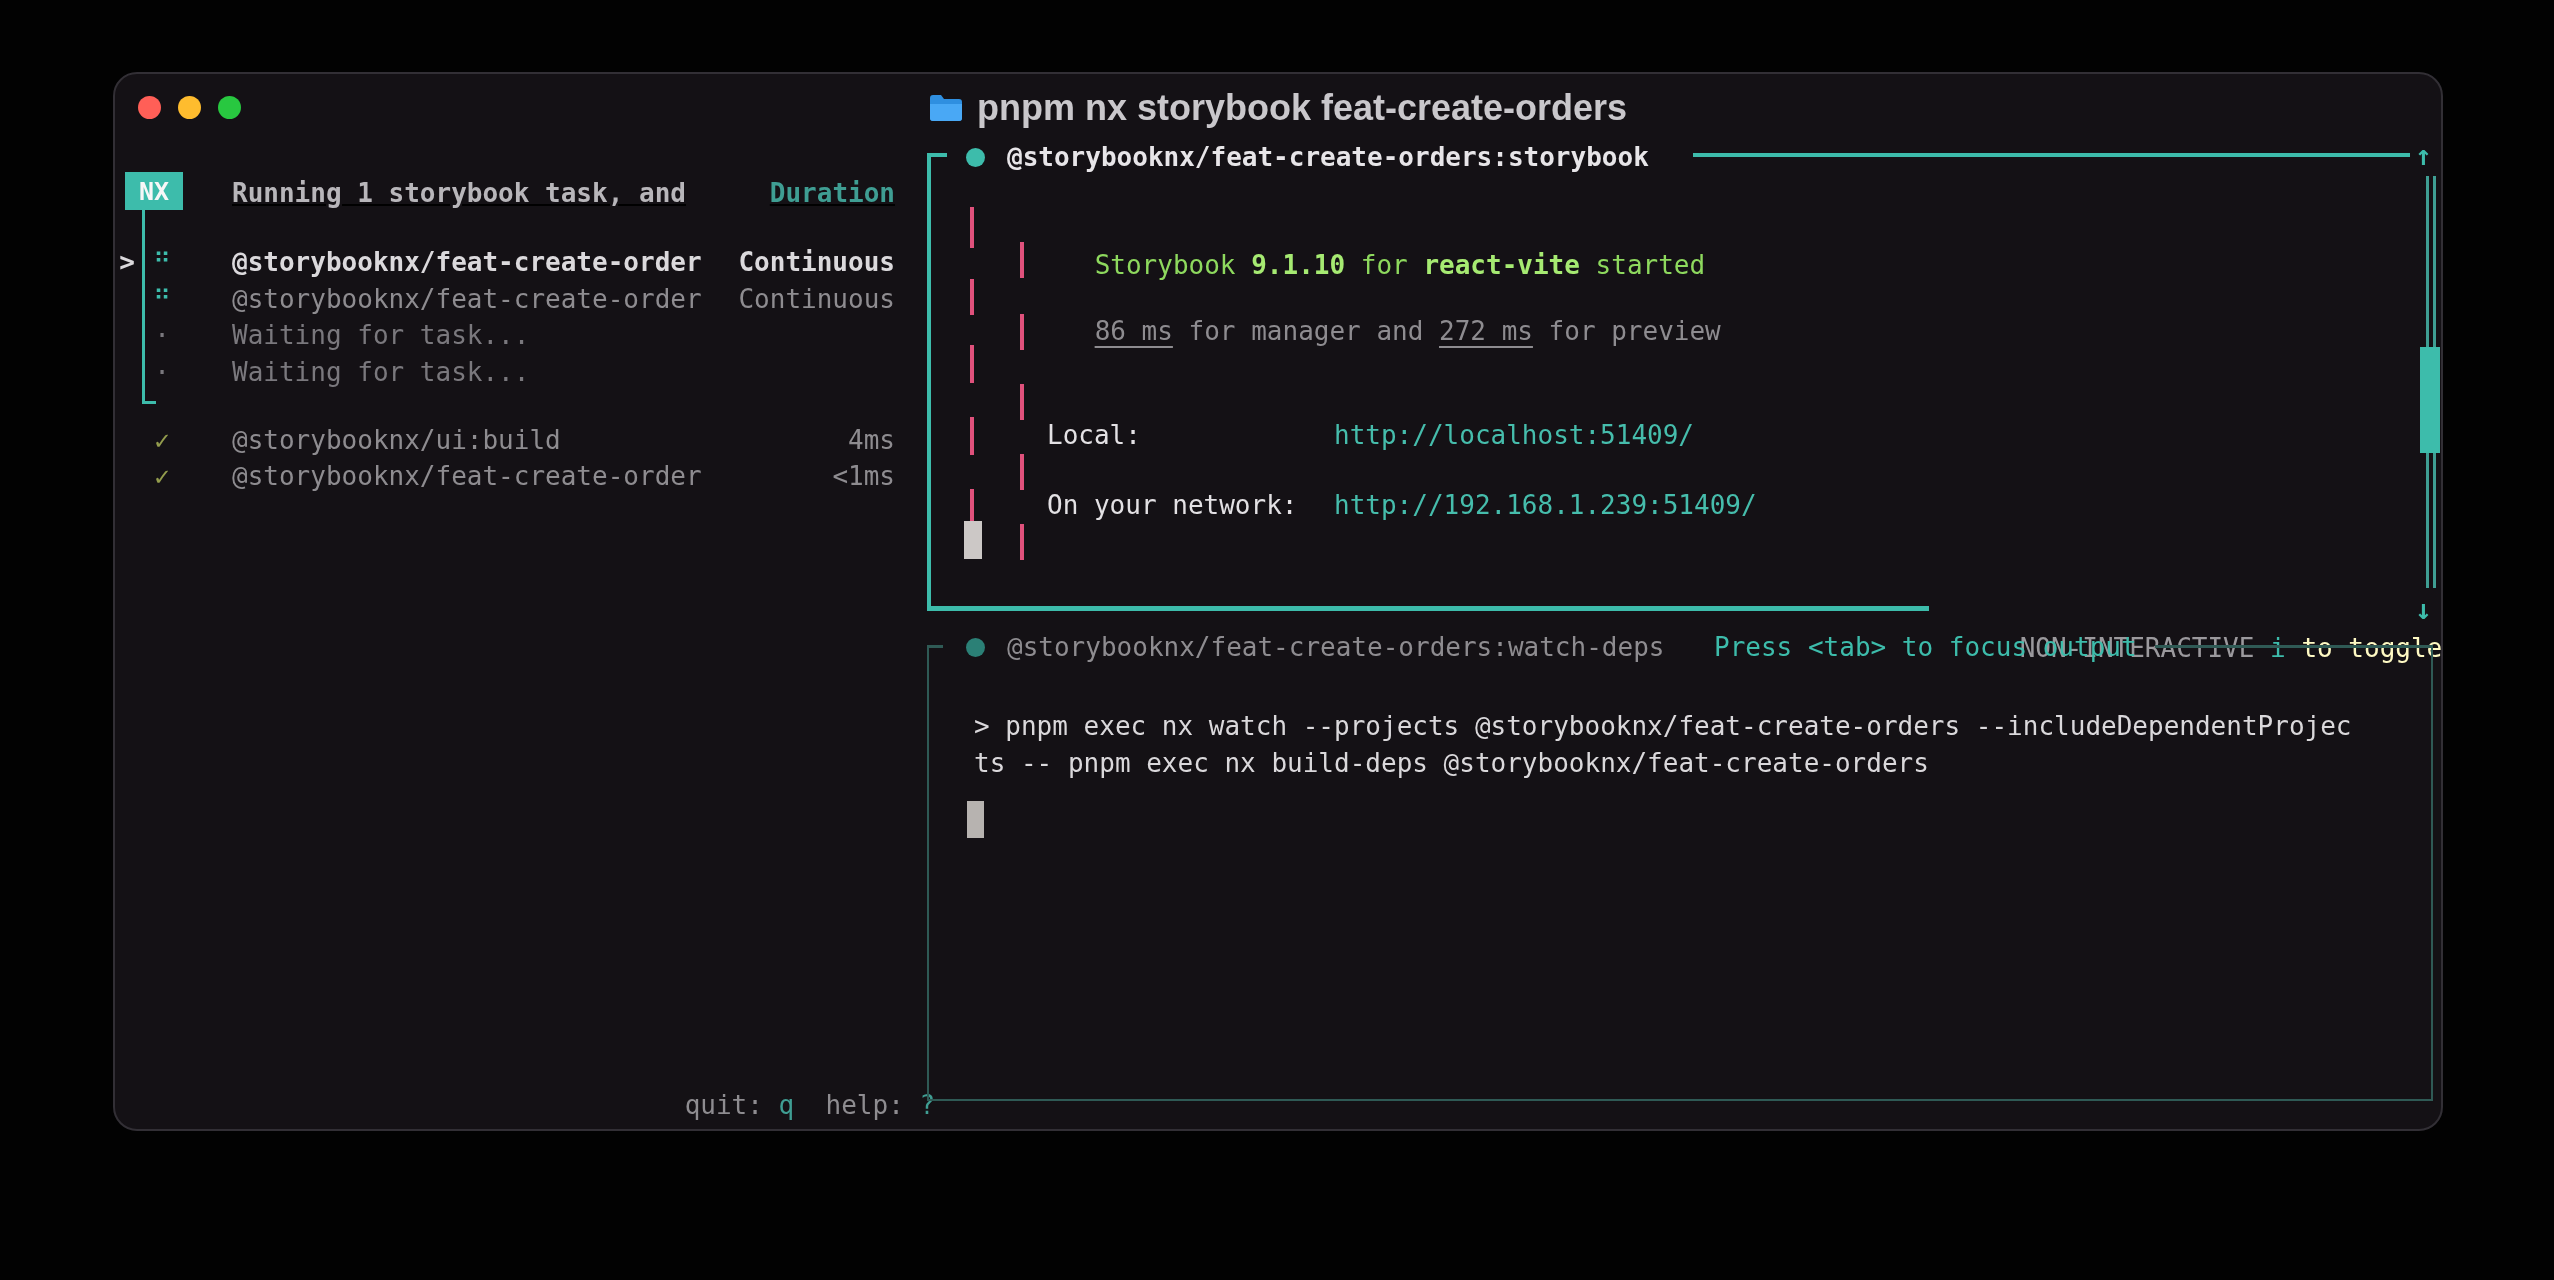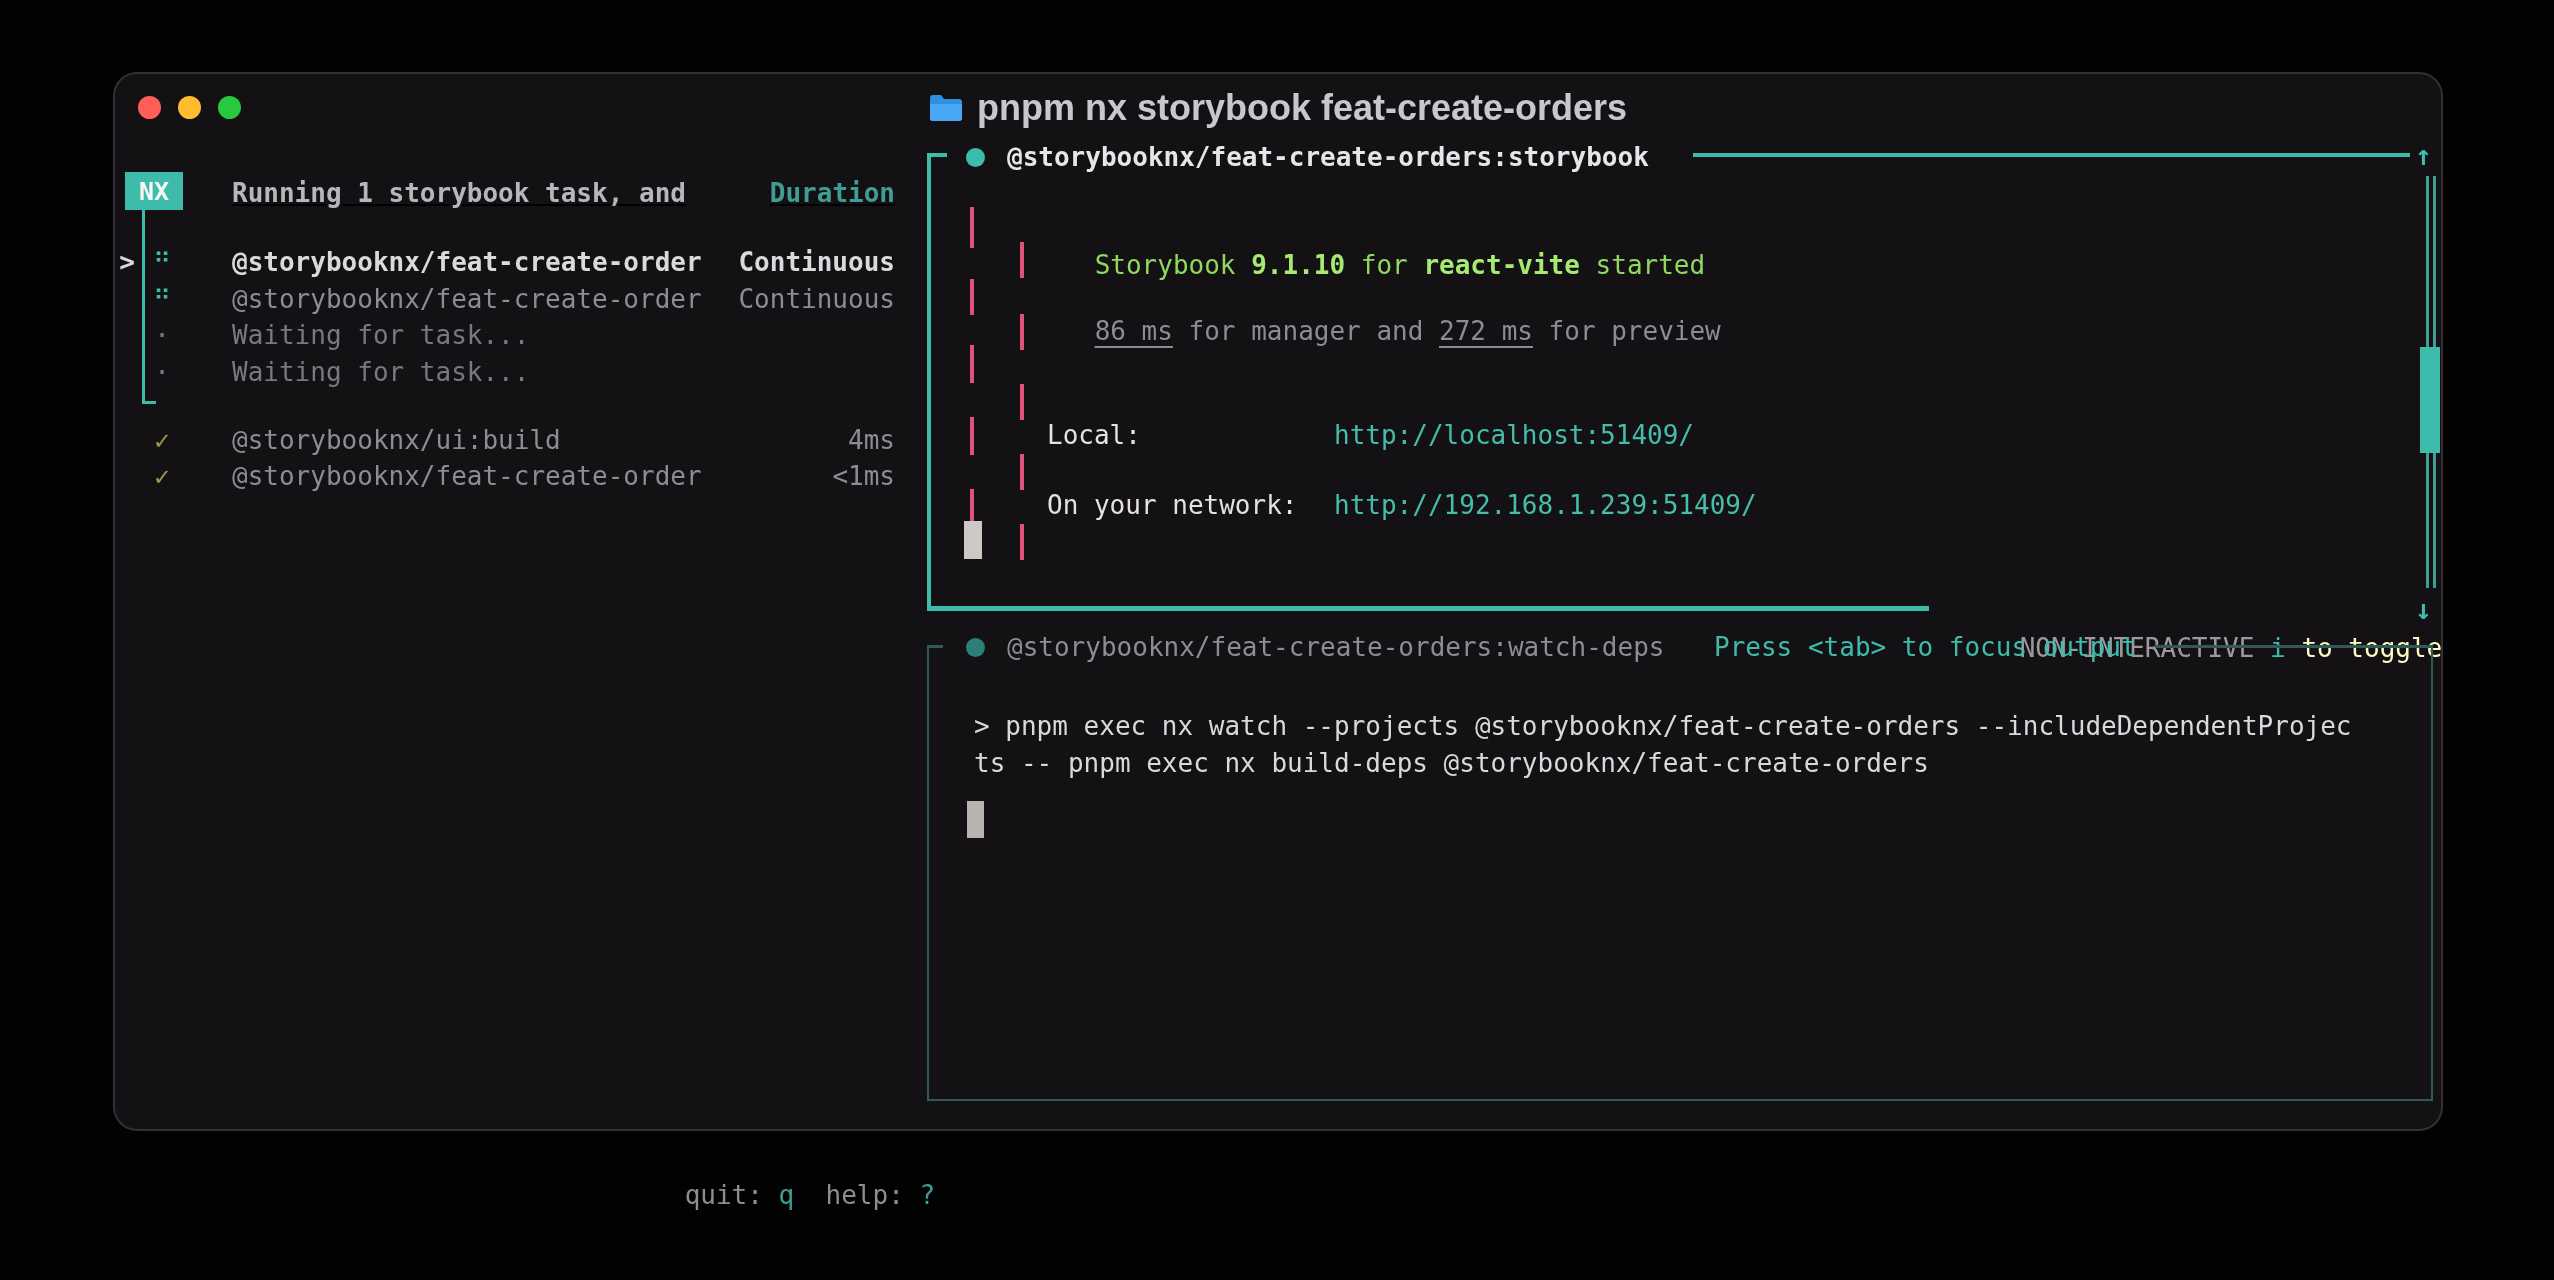--- a/index.html
+++ b/index.html
@@ -135,21 +135,21 @@
     <span class="dim">@storybooknx/ui:build</span>
     <span class="dim">4ms</span>
   </div>
 
   <span class="t ind" style="top:383px;color:var(--olive);">✓</span>
   <div class="t lrow" style="top:383px;">
     <span class="dim">@storybooknx/feat-create-order</span>
     <span class="dim">&lt;1ms</span>
   </div>
 
-  <div class="t" style="left:507px;top:1064px;">
+  <div class="t" style="left:507px;top:974px;">
     <span class="dim">quit:</span><span> </span><span class="tealdim">q</span><span>  </span><span class="dim">help:</span><span> </span><span class="tealdim">?</span>
   </div>
 
   <div class="sb-corner"></div>
   <div class="bullet" style="left:851px;top:74px;background:var(--teal);"></div>
   <span class="t bold" style="left:892px;top:64px;color:#e7e5e8;">@storybooknx/feat-create-orders:storybook</span>
   <div class="hline" style="left:1578px;top:79px;width:717px;height:4px;"></div>
 
   <div class="dash" style="left:855px;top:133px;height:41px;"></div>
   <div class="dash" style="left:905px;top:168px;height:36px;"></div>

